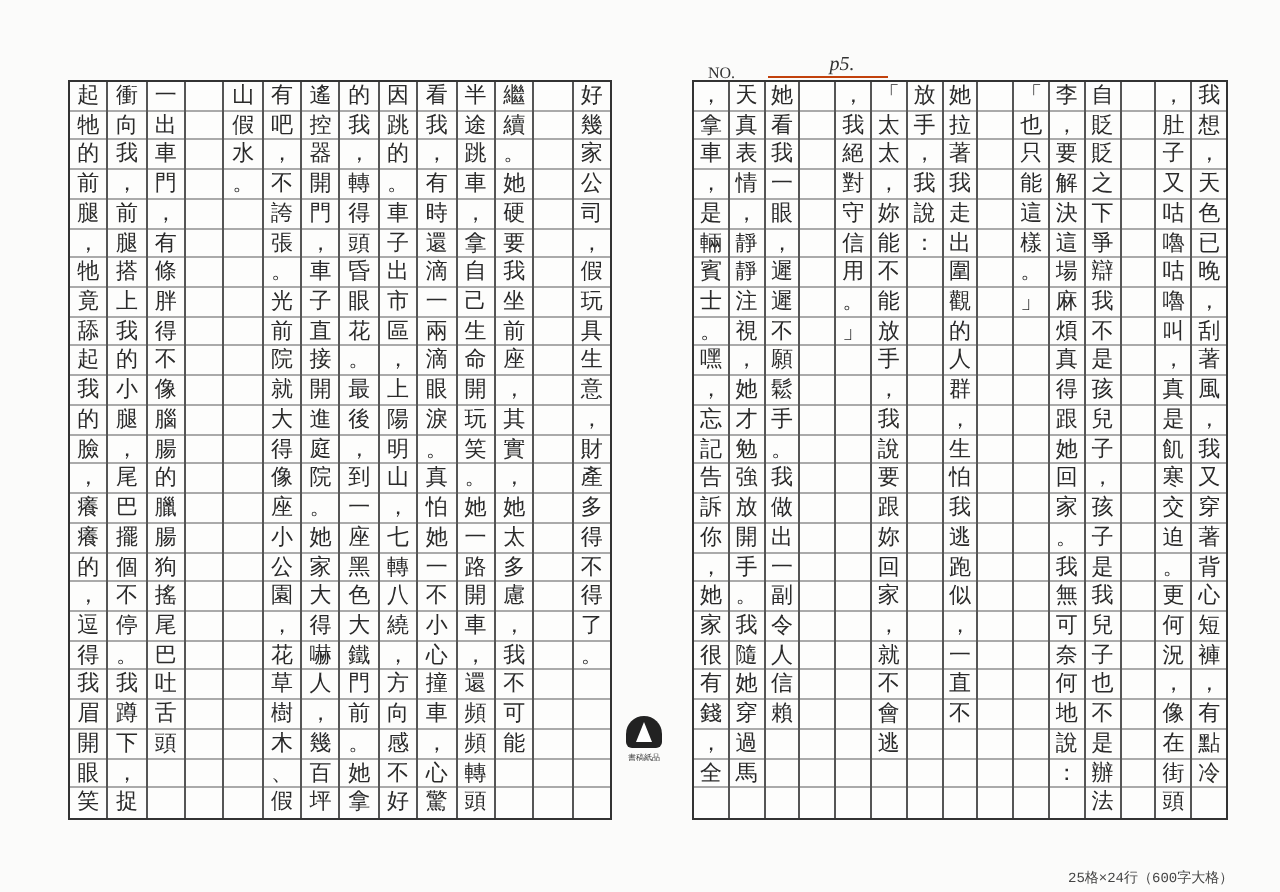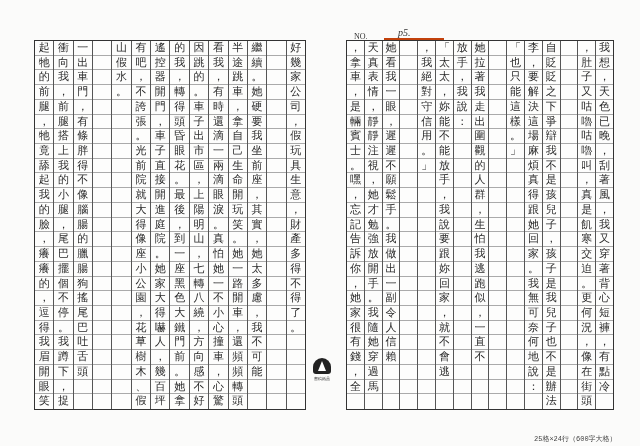--- a/index.html
+++ b/index.html
@@ -8,21 +8,21 @@
   .page{position:absolute;top:40px;height:368px;border:1.5px solid #333;display:flex;flex-direction:row-reverse;background:#fdfdfc;}
   .page.left{left:34px;width:270px;}
   .page.right{left:346px;width:266px;}
   .col{position:relative;display:flex;flex-direction:column;border-left:1px solid #555;}
   .col:last-child{border-left:none;}
   .cell{height:14.72px;border-bottom:1px solid #aaa;box-sizing:border-box;font-size:11px;line-height:14px;text-align:center;
         font-family:"DejaVu Sans",sans-serif;color:#2a2a2a;}
   .cell:last-child{border-bottom:none;}
   .pageno{position:absolute;left:354px;top:2px;font-size:8px;font-family:Liberation Serif, serif;color:#333;}
   .pageno .lbl{position:relative;top:30px;}
-  .pageno .num{position:absolute;left:30px;top:26px;font-style:italic;font-size:10px;border-bottom:5px solid #c2410c;width:46px;padding-left:14px;line-height:10px;}
+  .pageno .num{position:absolute;left:30px;top:26px;font-style:italic;font-size:10px;border-bottom:1px solid #c2410c;width:46px;padding-left:14px;line-height:10px;text-align:center;}
   .footer{position:absolute;left:534px;top:434px;font-size:7px;font-family:Liberation Mono, monospace;color:#444;}
   .logo{position:absolute;left:312px;top:358px;width:20px;height:30px;text-align:center;}
   .logo .shape{width:18px;height:16px;margin:0 auto;background:#222;border-radius:9px 9px 3px 3px;position:relative;}
   .logo .shape:after{content:"";position:absolute;left:5px;top:3px;width:8px;height:10px;background:#fff;clip-path:polygon(50% 0,100% 100%,0 100%);}
   .logo .cap{font-size:4px;color:#333;margin-top:2px;display:block;}
 </style>
 </head>
 <body>
 
 <div class="pageno">

